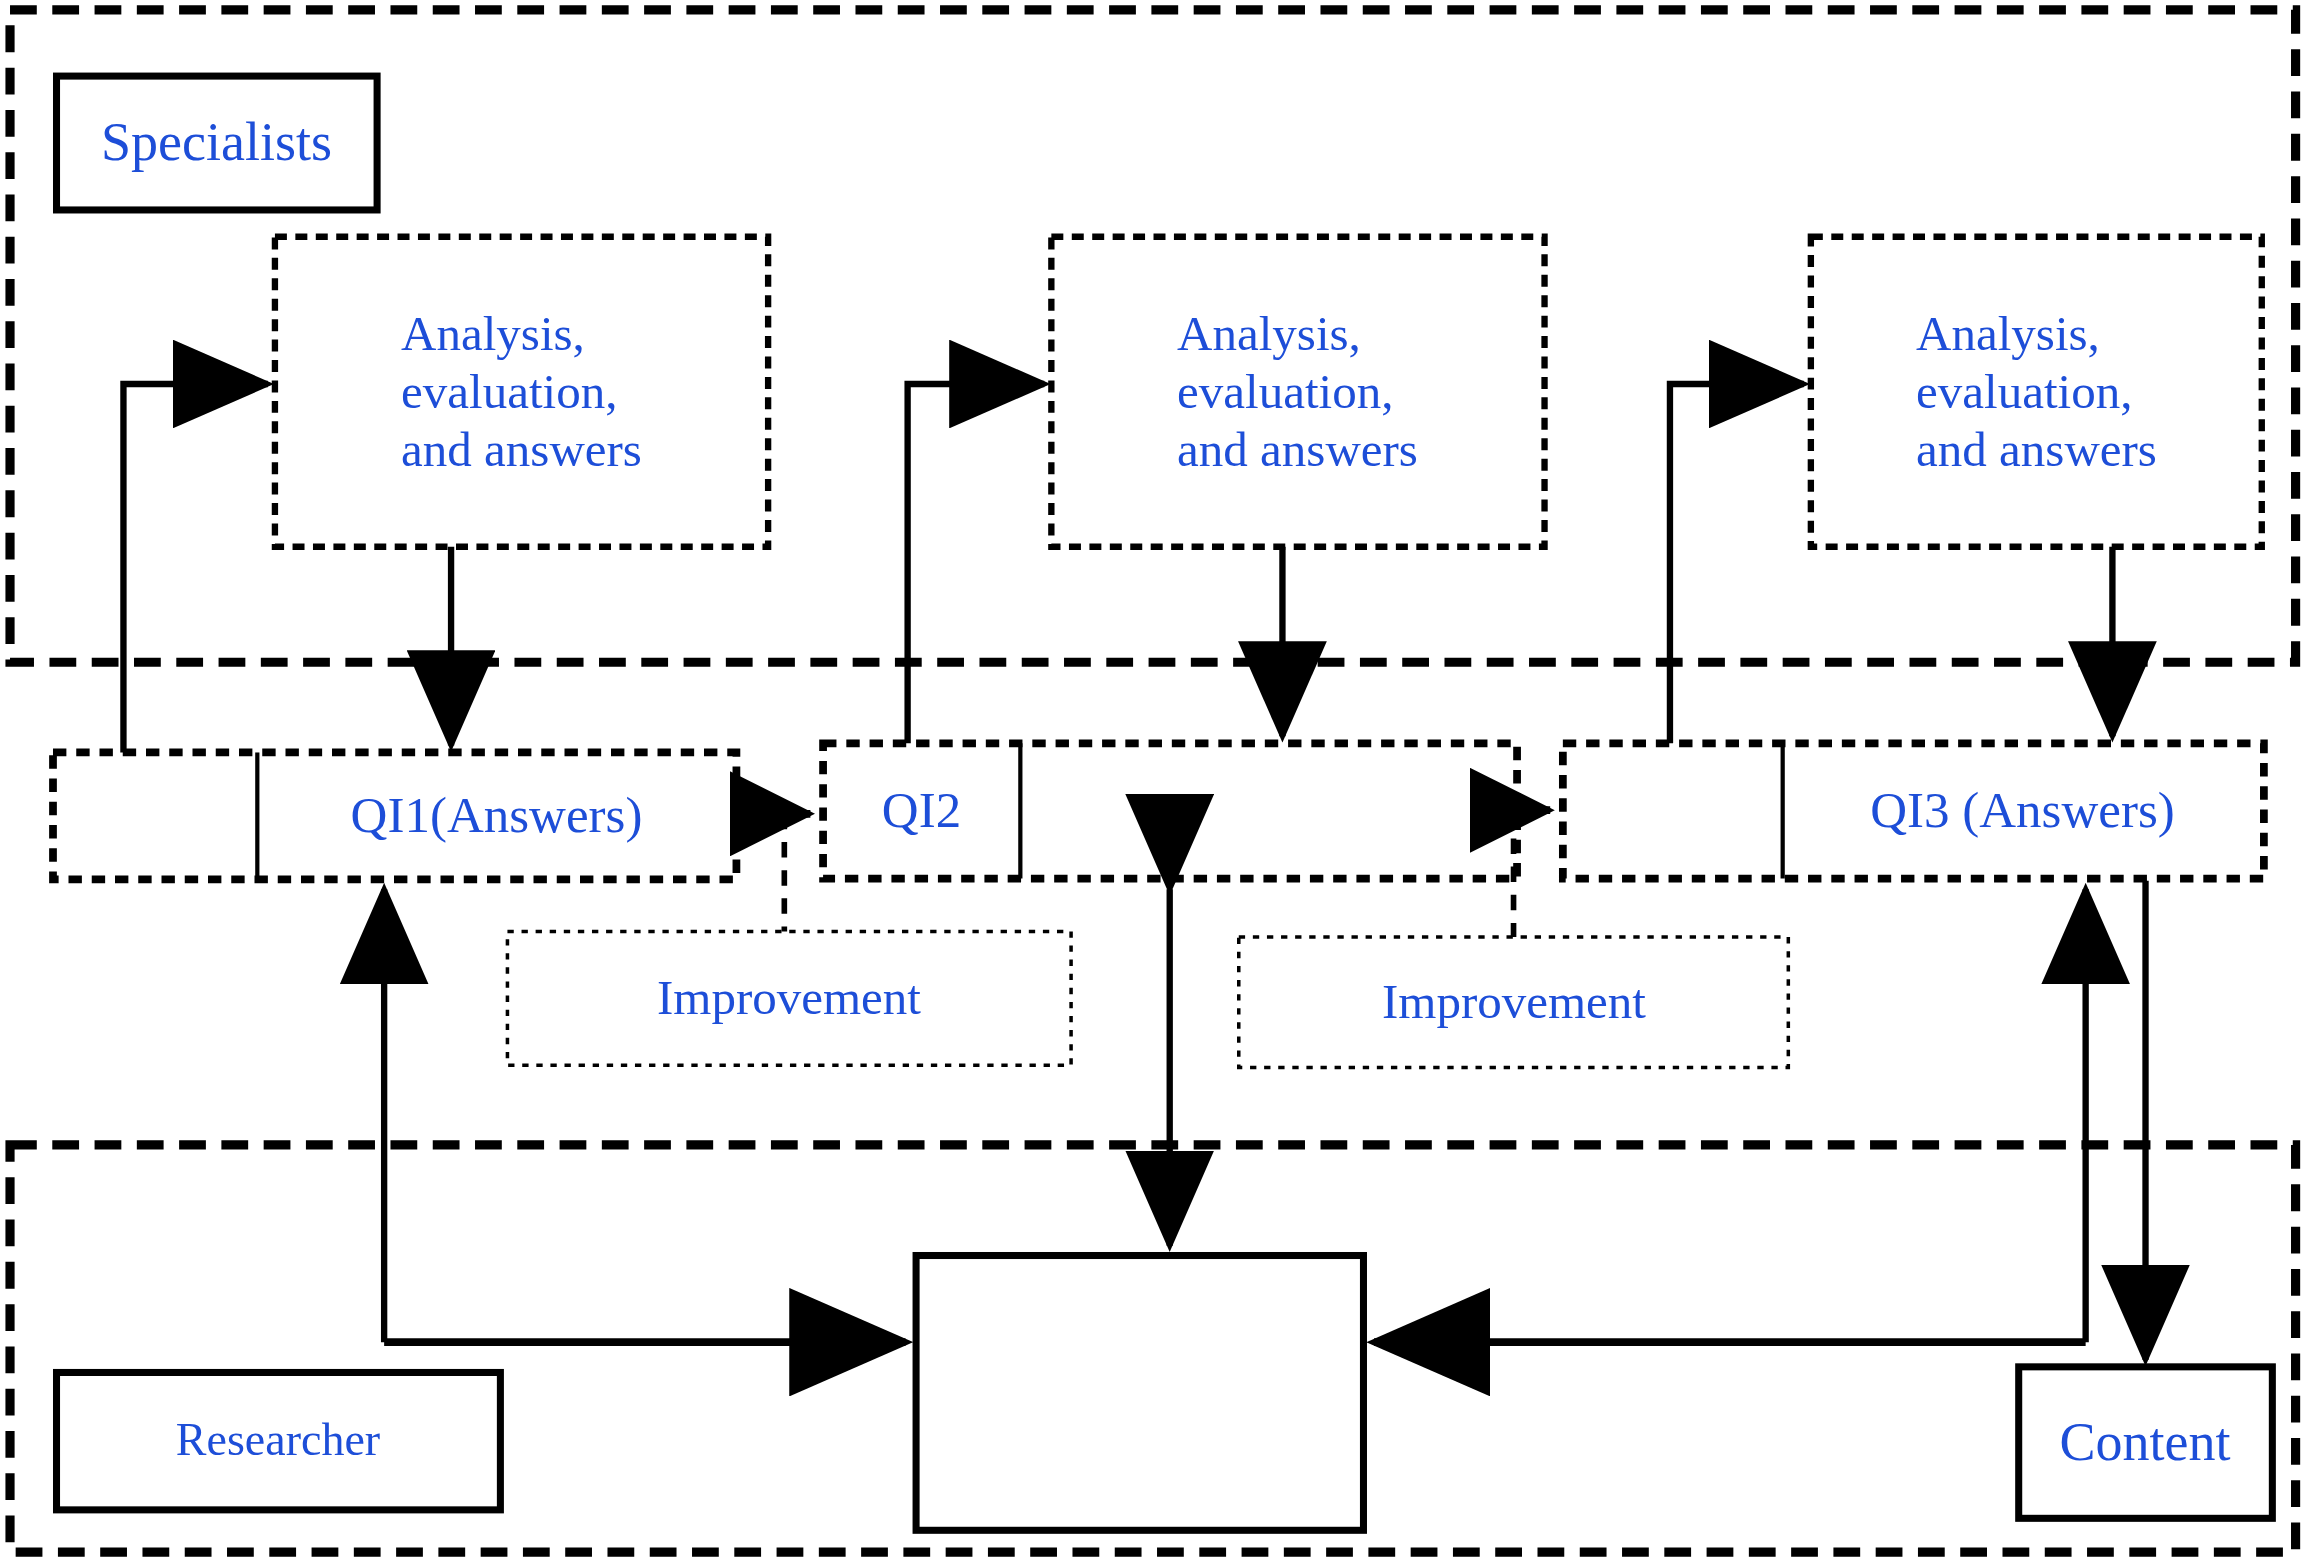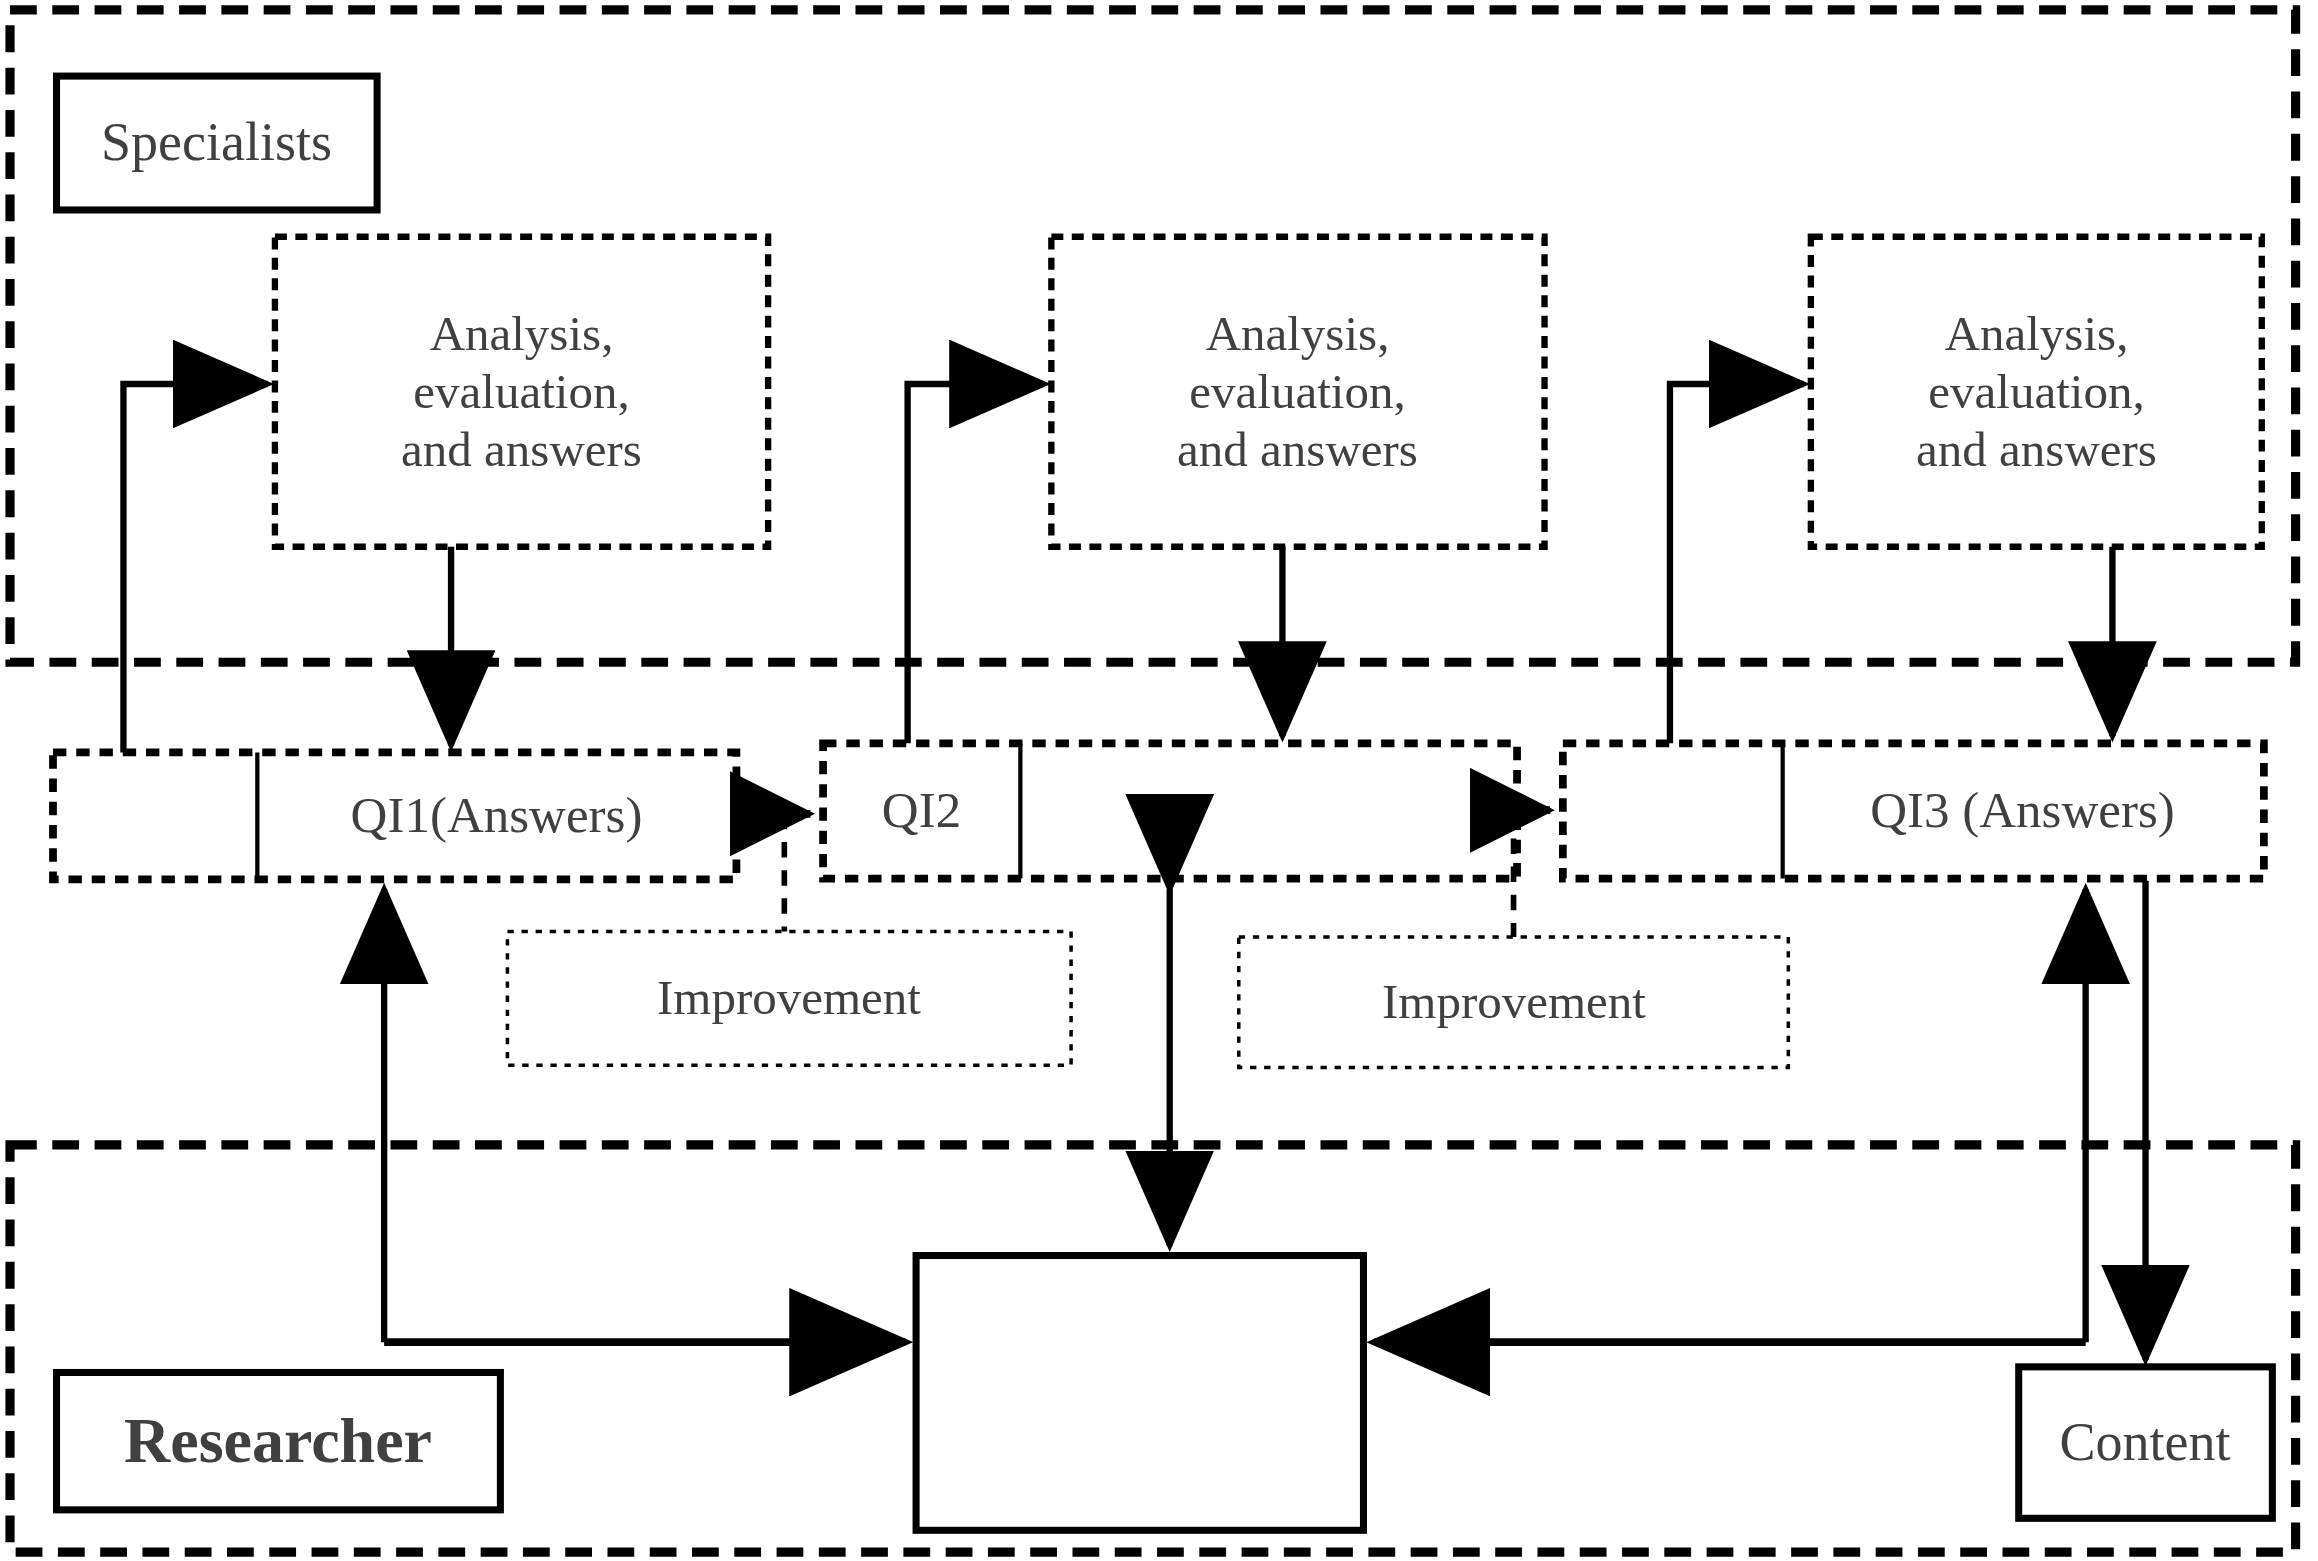--- a/index.html
+++ b/index.html
@@ -1,21 +1,21 @@
 <!DOCTYPE html>
 <html style="font-size:11.3px"><head>
 <meta charset="utf-8">
 <style>
   html,body{margin:0;padding:0;background:#ffffff;}
   body{width:2319px;height:1562px;position:relative;overflow:hidden;
        font-family:"Liberation Serif", serif;}
   #stage{position:absolute;left:0;top:0;width:2319px;height:1562px;}
   svg{position:absolute;left:0;top:0;width:2319px;height:1562px;}
   .lbl{position:absolute;display:flex;align-items:center;justify-content:center;
-       text-align:center;color:#404040;font-family:"Liberation Serif", serif;
+       color:#1d4ed8;font-family:"Liberation Serif", serif;
        line-height:1.18;white-space:pre-line;}
 </style>
 </head>
 <body>
 
 <div id="stage">
 
   <svg viewBox="0 0 3291 2217" xmlns="http://www.w3.org/2000/svg">
     <defs>
       <marker id="ah" markerWidth="9" markerHeight="9" refX="8.6" refY="4.5" orient="auto" markerUnits="strokeWidth">
@@ -104,19 +104,19 @@
 
   <div class="lbl" style="left:257px;top:752px;width:479px;height:127px;font-size:51px;">QI1(Answers)</div>
 
   <div class="lbl" style="left:823px;top:743px;width:197px;height:135px;font-size:51px;">QI2</div>
 
   <div class="lbl" style="left:1782px;top:743px;width:481px;height:135px;font-size:51px;">QI3 (Answers)</div>
 
   <div class="lbl" style="left:507px;top:931px;width:564px;height:134px;font-size:49px;">Improvement</div>
   <div class="lbl" style="left:1239px;top:937px;width:550px;height:130px;font-size:49px;">Improvement</div>
 
-  <div class="lbl" style="left:56px;top:1372px;width:444px;height:137px;font-size:64px;font-weight:bold;">Researcher</div>
+  <div class="lbl" style="left:56px;top:1372px;width:444px;height:137px;font-size:46px;">Researcher</div>
 
 
   <div class="lbl" style="left:2018px;top:1367px;width:254px;height:151px;font-size:54px;">Content</div>
 
 </div>
 
 
 </body></html>

